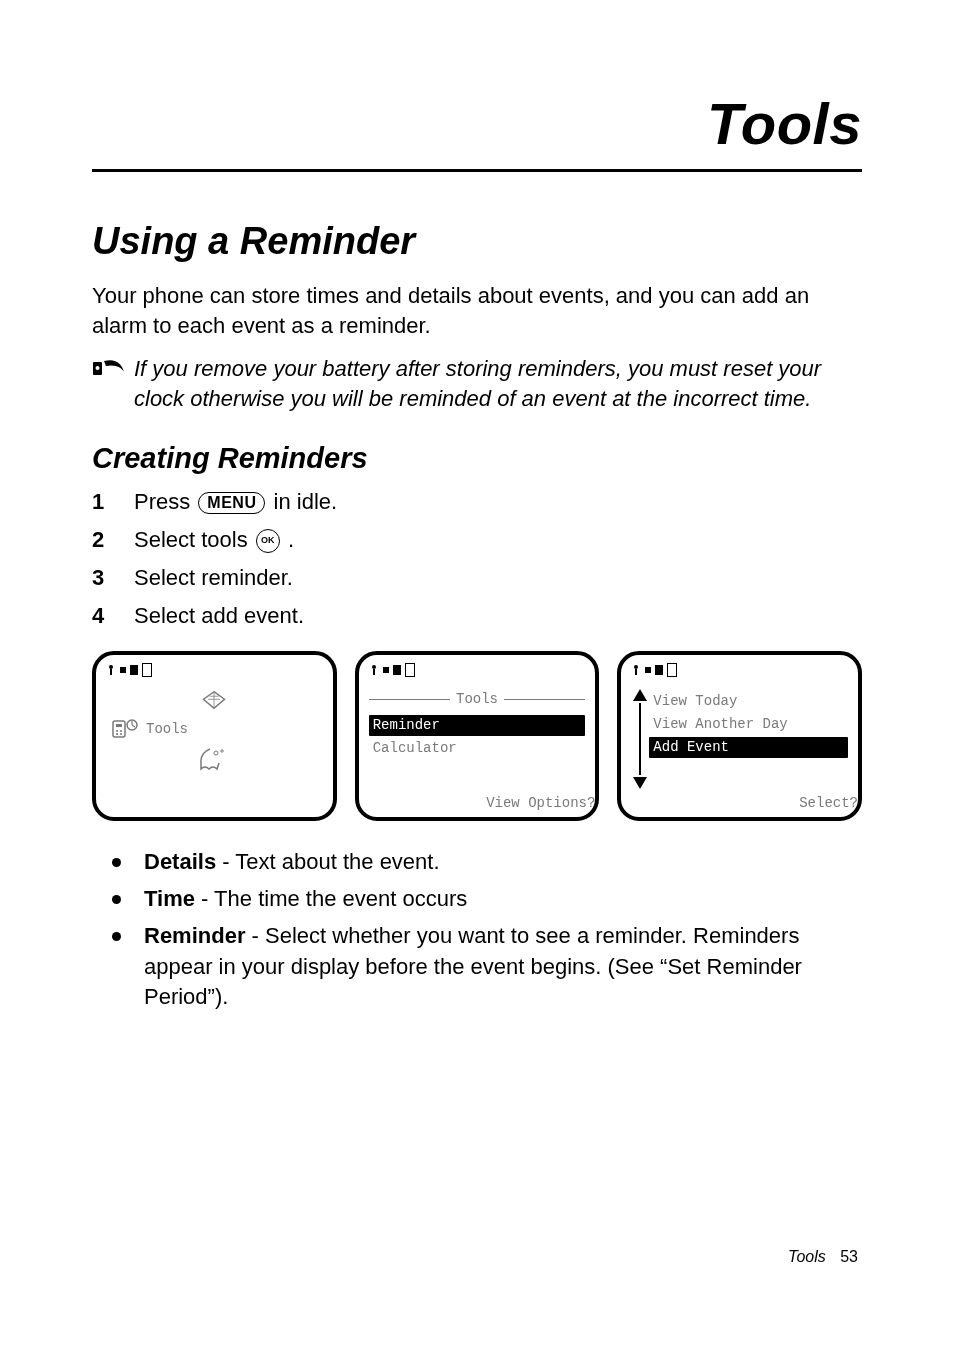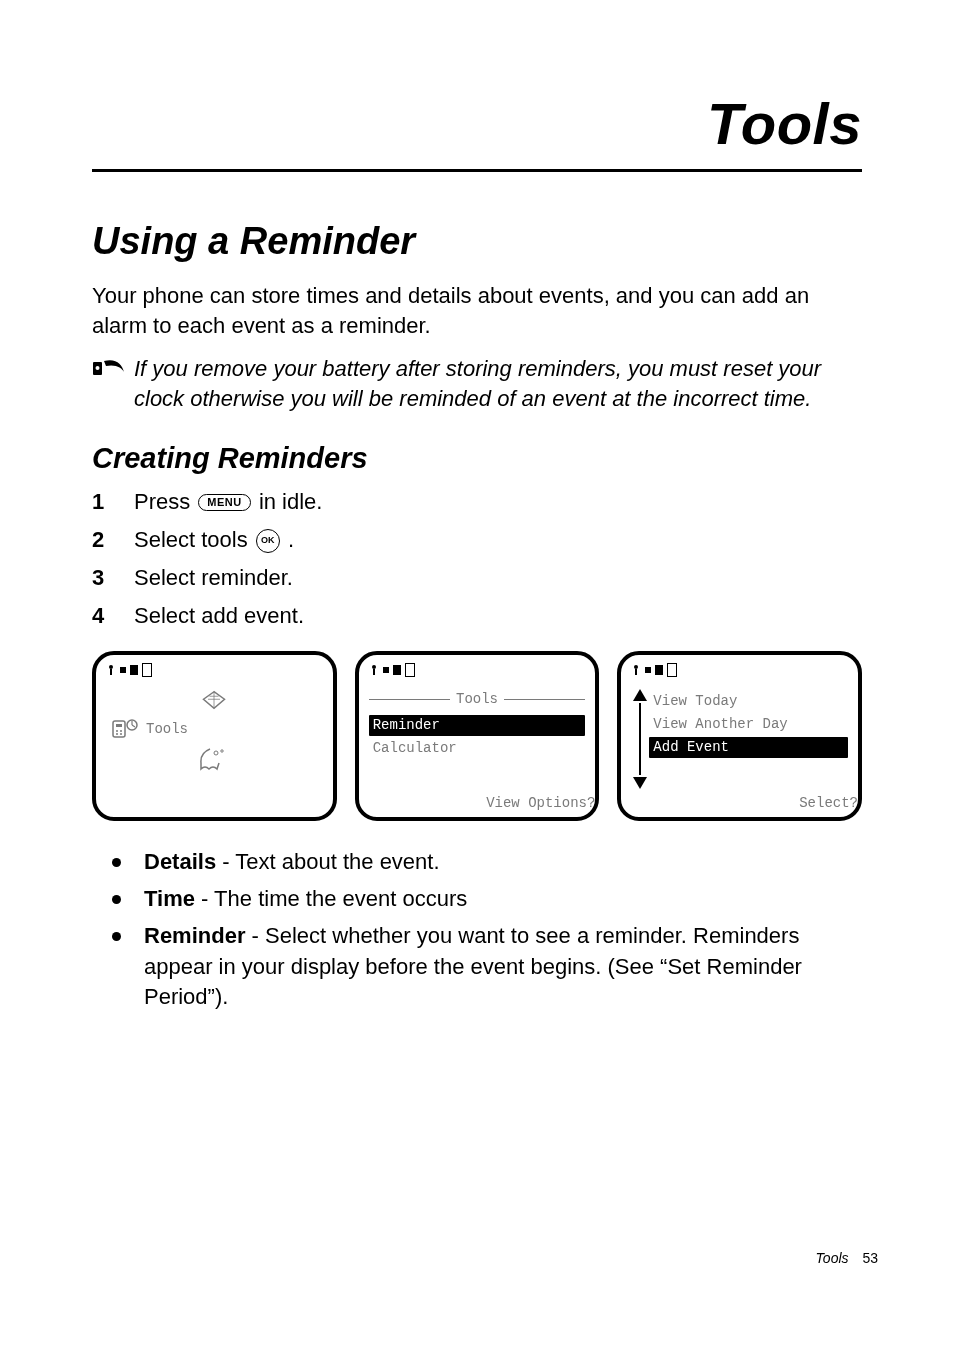--- a/index.html
+++ b/index.html
@@ -80,21 +80,21 @@
     position: absolute;
     left: 0;
     top: 0;
     font-weight: 800;
     font-size: 22px;
   }
   .key-pill {
     display: inline-block;
     border: 1.5px solid #000;
     border-radius: 14px;
-    font-size: 11px;
+    font-size: 16px;
     font-weight: 700;
     letter-spacing: 0.5px;
     padding: 2px 8px 2px 8px;
     vertical-align: middle;
     margin: 0 2px;
     line-height: 1;
     font-style: normal;
   }
   .key-round {
     display: inline-block;
@@ -242,22 +242,22 @@
     left: 20px;
     top: 11px;
     width: 9px;
     height: 9px;
     background: #000;
     border-radius: 50%;
   }
   .footer {
     position: absolute;
     bottom: 46px;
-    right: 76px;
-    font-size: 14px;
+    right: 96px;
+    font-size: 16px;
     font-style: italic;
   }
   .footer .pnum {
     font-style: normal;
     margin-left: 10px;
   }
 </style>
 </head>
 <body>
 

